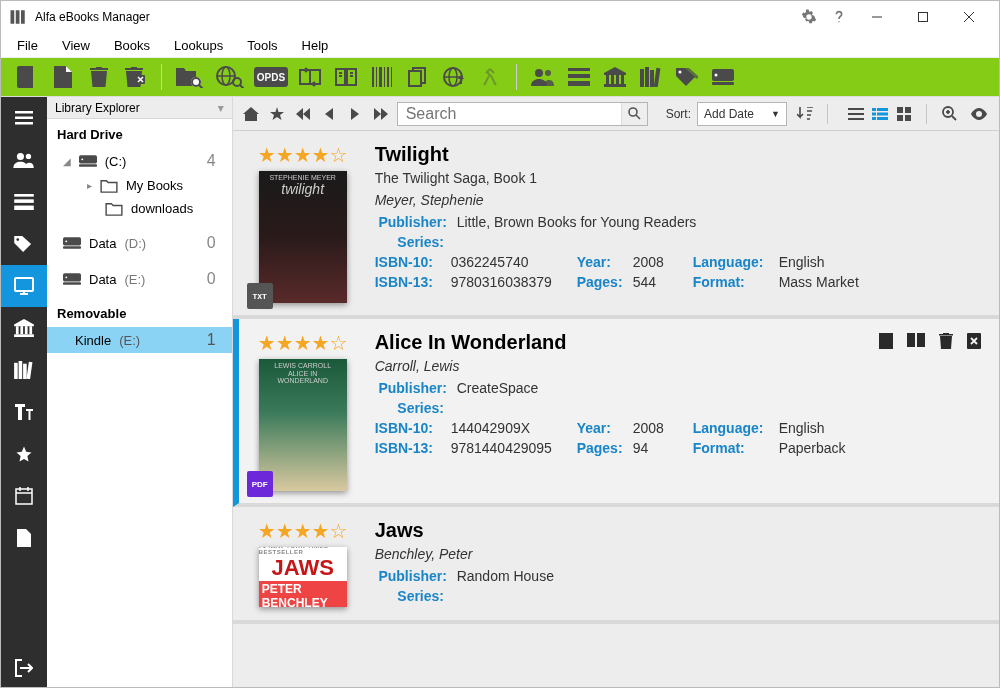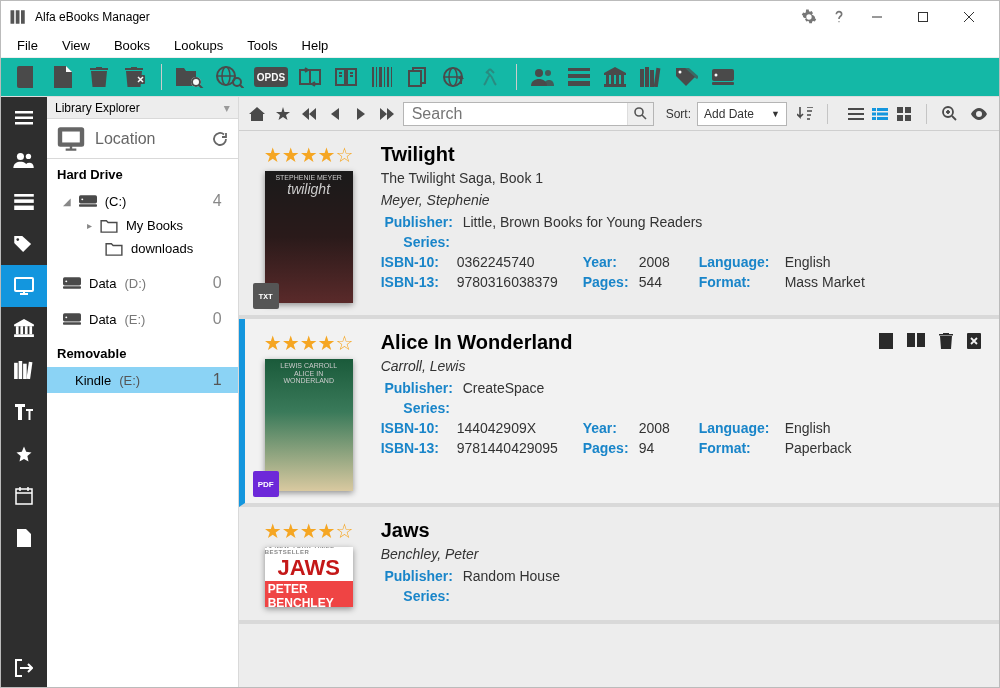--- a/index.html
+++ b/index.html
@@ -11,21 +11,21 @@
 .titlebar .title { font-size: 12px; flex: 1; }
 .titlebar .win-controls { display: flex; align-items: center; gap: 2px; }
 .titlebar .win-btn { width: 44px; height: 28px; display: flex; align-items: center; justify-content: center; color: #555; }
 .titlebar .gear, .titlebar .help { width: 28px; }
 
 
 .menubar { height: 24px; display: flex; align-items: center; padding: 0 6px; gap: 4px; font-size: 13px; }
 .menubar .menu-item { padding: 2px 10px; cursor: pointer; }
 
 
-.toolbar { height: 40px; background: #14b8a6; border-top: 1px solid #eee; border-bottom: 1px solid #ddd; display: flex; align-items: center; padding: 0 10px; gap: 4px; }
+.toolbar { height: 40px; background: #84cc16; border-top: 1px solid #eee; border-bottom: 1px solid #ddd; display: flex; align-items: center; padding: 0 10px; gap: 4px; }
 .toolbar .tb-btn { width: 32px; height: 32px; display: flex; align-items: center; justify-content: center; color: #4a4a4a; cursor: pointer; }
 .toolbar .sep { width: 1px; height: 26px; background: #ccc; margin: 0 6px; }
 
 
 .main { display: flex; height: calc(688px - 32px - 24px - 40px); }
 
 
 .iconrail { width: 46px; background: #2e2e2e; display: flex; flex-direction: column; }
 .iconrail .rail-item { width: 46px; height: 42px; display: flex; align-items: center; justify-content: center; color: #fff; cursor: pointer; }
 .iconrail .rail-item.active { background: #1396de; }
@@ -50,21 +50,21 @@
 .tree .tri { color: #888; font-size: 10px; }
 
 
 .content { flex: 1; background: #ededed; display: flex; flex-direction: column; }
 
 .filterbar { height: 34px; display: flex; align-items: center; padding: 4px 8px; gap: 6px; border-bottom: 1px solid #cfcfcf; }
 .navbtn { width: 20px; height: 22px; display: flex; align-items: center; justify-content: center; color: #4a4a4a; cursor: pointer; }
 .searchbox { flex: 0 0 222px; height: 24px; border: 1px solid #b5b5b5; background: #fff; display: flex; align-items: center; }
 .searchbox input { flex: 1; border: none; outline: none; padding: 0 8px; font-size: 16px; height: 100%; }
 .searchbox .mag { width: 26px; height: 100%; border-left: 1px solid #ddd; display: flex; align-items: center; justify-content: center; color: #555; background: #eee; }
-.sort-label { font-size: 12px; color: #333; margin-left: 6px; }
+.sort-label { font-size: 12px; color: #333; margin-left: 12px; }
 .sort-select { width: 90px; height: 24px; border: 1px solid #b5b5b5; background: #fff; font-size: 12px; display: flex; align-items: center; padding: 0 6px; color: #333; justify-content: space-between; cursor: pointer; }
 .viewbtns { display: flex; gap: 0; margin-left: 6px; }
 .viewbtn { width: 24px; height: 22px; display: flex; align-items: center; justify-content: center; color: #4a4a4a; cursor: pointer; }
 .viewbtn.active { color: #1396de; }
 .divv { width: 1px; height: 20px; background: #c5c5c5; margin: 0 4px; }
 
 .booklist { flex: 1; overflow-y: auto; }
 .book-card { display: flex; padding: 12px 16px 12px 22px; gap: 24px; border-bottom: 4px solid #d9d9d9; position: relative; }
 .book-card.selected { border-left: 6px solid #1396de; padding-left: 16px; background: #f2f2f2; }
 .cover-wrap { width: 96px; display: flex; flex-direction: column; align-items: center; gap: 4px; position: relative; }
@@ -376,33 +376,20 @@
         <svg width="18" height="18" viewBox="0 0 18 18" fill="none" stroke="#fff" stroke-width="2">
           <path d="M7 1H1v16h6M5 9h12M13 5l4 4-4 4"></path>
         </svg>
       </div>
   </div>
 
   <div class="explorer">
     <div class="panel-header">
       <span>Library Explorer</span>
       <span class="chev">▾</span>
-    </div>
-    <div class="location-header">
-      <svg width="28" height="24" viewBox="0 0 20 18" fill="none" stroke="#666" stroke-width="1.8">
-          <rect x="1" y="1" width="18" height="13" rx="1" fill="#666"></rect>
-          <rect x="2.5" y="2.5" width="15" height="10" fill="#fff"></rect>
-          <path d="M6 17h8M10 14v3"></path>
-        </svg>
-      <div class="loc-title">Location</div>
-      <div class="refresh">
-          <svg width="16" height="16" viewBox="0 0 16 16" fill="none" stroke="#666" stroke-width="1.8">
-            <path d="M14 8a6 6 0 11-2-4.5M14 2v4h-4"></path>
-          </svg>
-        </div>
     </div>
     <div class="tree">
       <div class="group-label">Hard Drive</div>
 
       <div class="tree-row">
         <span class="tri">◢</span>
         <svg class="drive-icon" width="18" height="12" viewBox="0 0 22 14" fill="#4a4a4a">
             <rect width="22" height="10" rx="2"></rect>
             <circle cx="4" cy="5" r="1.2" fill="#fff"></circle>
             <rect y="11" width="22" height="3" rx="1"></rect>

